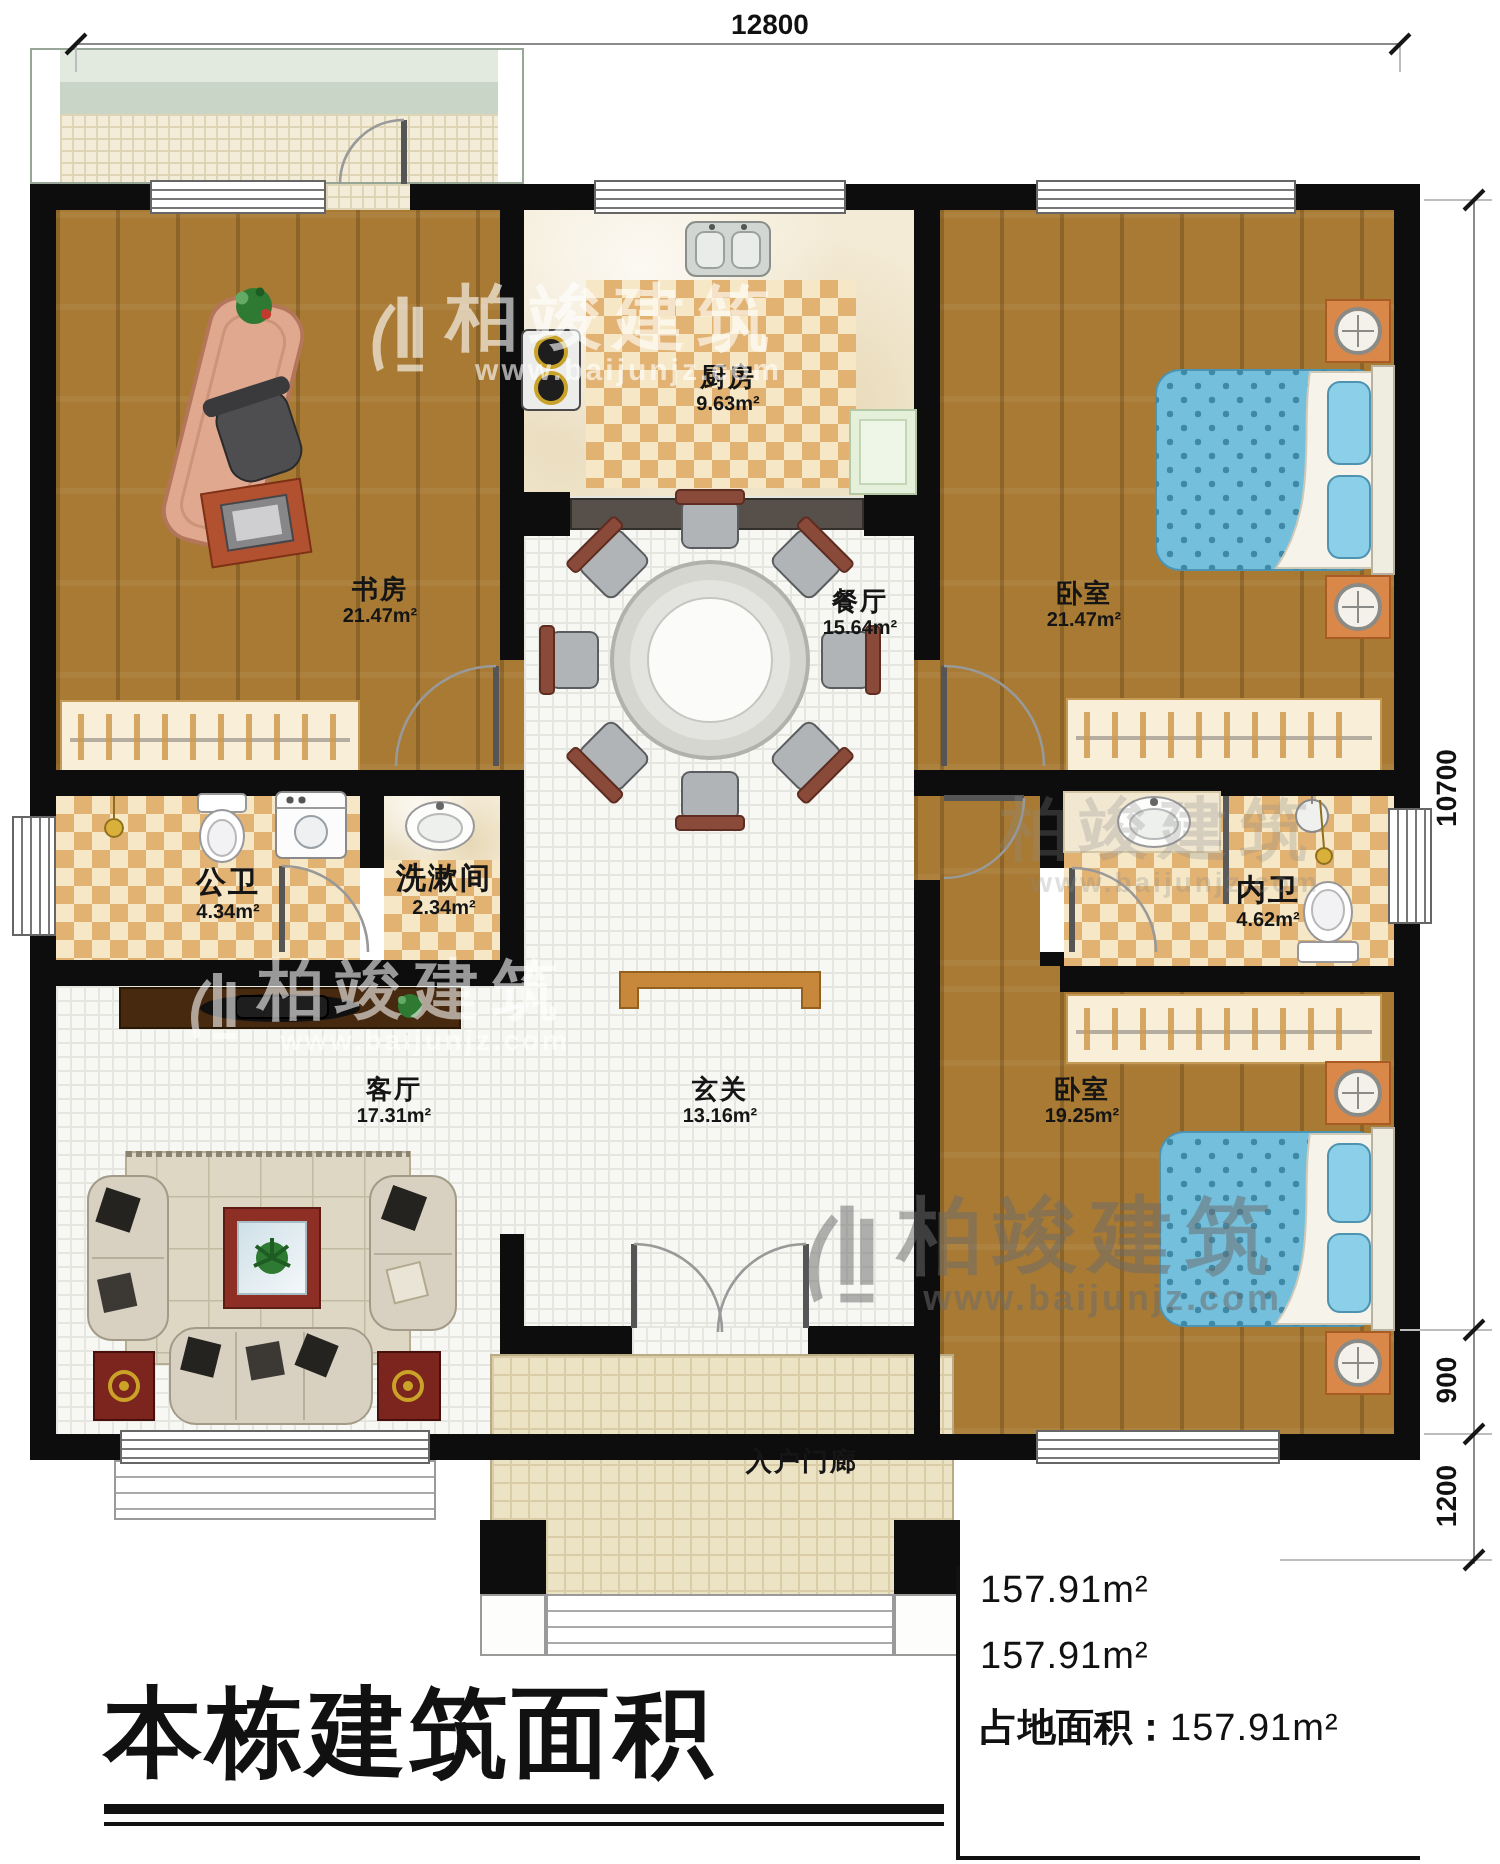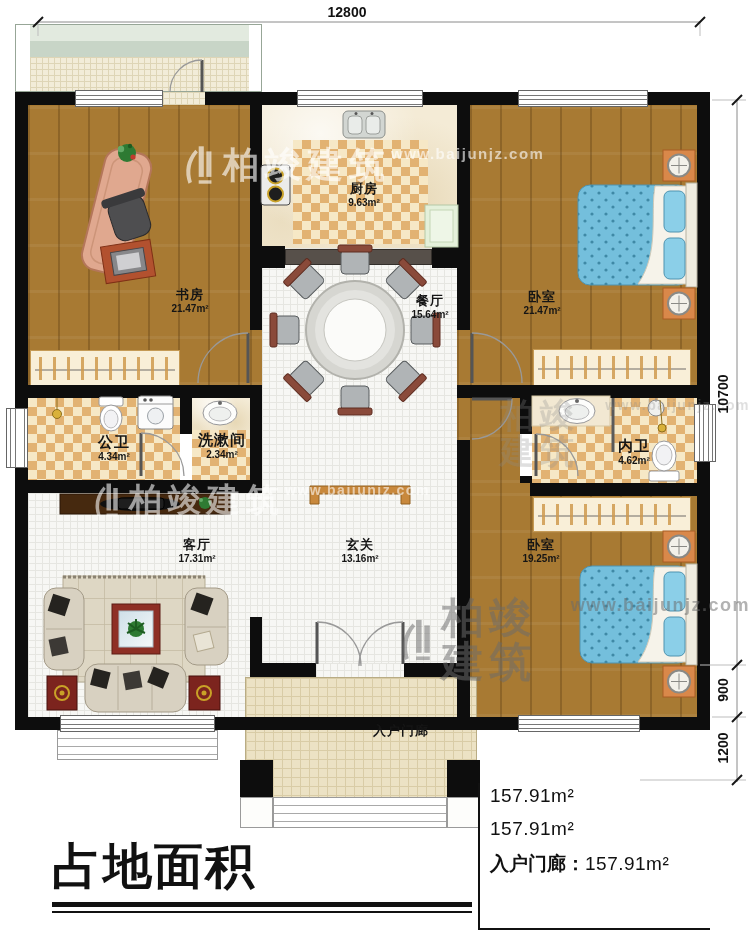--- a/index.html
+++ b/index.html
@@ -49,21 +49,21 @@
   .rlabel{position:absolute;transform:translateX(-50%);text-align:center;line-height:1.12;
           font-weight:700;color:#151515;z-index:50;white-space:nowrap;}
   .rlabel .rn{display:block;font-size:13px;letter-spacing:1px;}
   .rlabel .ra{display:block;font-size:10px;}
   .rlabel-s .rn{font-size:15px;}
   
   .dim{position:absolute;font-weight:700;font-size:14px;color:#111;z-index:70;}
   .dim-v{transform:rotate(-90deg);width:64px;text-align:center;}
   
   .wm{position:absolute;display:flex;align-items:center;gap:9px;z-index:60;pointer-events:none;}
-  .wm .wtxt{display:flex;flex-direction:row;line-height:1.05;}
+  .wm .wtxt{display:flex;flex-direction:column;line-height:1.05;align-items:flex-end;}
   .wm .t1{font-weight:700;letter-spacing:6px;}
   .wm .t2{font-weight:700;letter-spacing:1.5px;}
   
   .title-row{position:absolute;left:52px;top:834px;display:flex;align-items:baseline;gap:16px;z-index:80;}
   .title-main{font-size:49px;font-weight:900;letter-spacing:2px;}
   .title-scale{font-size:52px;font-weight:400;letter-spacing:2px;}
   .rule{position:absolute;background:#111;z-index:80;}
   .summary{position:absolute;left:490px;top:785px;z-index:80;}
   .summary .row{display:flex;align-items:baseline;height:33px;}
   .summary .lab{font-size:19px;font-weight:700;}
@@ -459,21 +459,21 @@
     <span class="ra">13.16m²</span>
   </div>
   <div class="rlabel" style="left:541px;top:538px;">
     <span class="rn">卧室</span>
     <span class="ra">19.25m²</span>
   </div>
   <div class="rlabel" style="left:362px;top:724px;margin-left:39px;">
     <span class="rn">入户门廊</span>
   </div>
 
-  <div class="dim" style="left:315px;top:4px;width:64px;text-align:center;">12800</div>
+  <div class="dim" style="left:353px;top:4px;width:64px;text-align:center;">12800</div>
   <div class="dim dim-v" style="left:691px;top:386px;">10700</div>
   <div class="dim dim-v" style="left:691px;top:682px;">900</div>
   <div class="dim dim-v" style="left:691px;top:740px;">1200</div>
 
   <div class="wm" style="left:180px;top:140px;color:rgba(255,255,255,.62);">
     <svg width="34" height="50" viewBox="0 0 40 56" fill="currentColor">
         <path d="M10 50 Q2 28 18 10 L21 13 Q8 29 14 48 Z"></path>
         <rect x="22" y="6" width="6" height="36"></rect>
         <rect x="31" y="12" width="6" height="30"></rect>
         <rect x="22" y="46" width="15" height="4"></rect>
@@ -508,33 +508,33 @@
         <rect x="31" y="12" width="6" height="30"></rect>
         <rect x="22" y="46" width="15" height="4"></rect>
       </svg>
     <span class="wtxt">
         <span class="t1" style="font-size:42px;">柏竣建筑</span>
     <span class="t2" style="font-size:18px;">www.baijunjz.com</span>
       </span>
   </div>
 
   <div class="title-row">
-    <span class="title-main">占地面积</span>
+    <span class="title-main">本栋建筑面积</span>
   </div>
   <div class="rule" style="left:52px;top:902px;width:420px;height:5px;"></div>
   <div class="rule" style="left:52px;top:911px;width:420px;height:2px;"></div>
   <div class="rule" style="left:478px;top:783px;width:2px;height:147px;"></div>
   <div class="rule" style="left:478px;top:928px;width:232px;height:2px;"></div>
 
   <div class="summary">
     <div class="row">
       <span class="val">157.91m²</span>
     </div>
     <div class="row">
       <span class="val">157.91m²</span>
     </div>
     <div class="row">
-      <span class="lab">入户门廊：</span>
+      <span class="lab">占地面积：</span>
       <span class="val">157.91m²</span>
     </div>
   </div>
 
 </div>
 
 </body></html>

